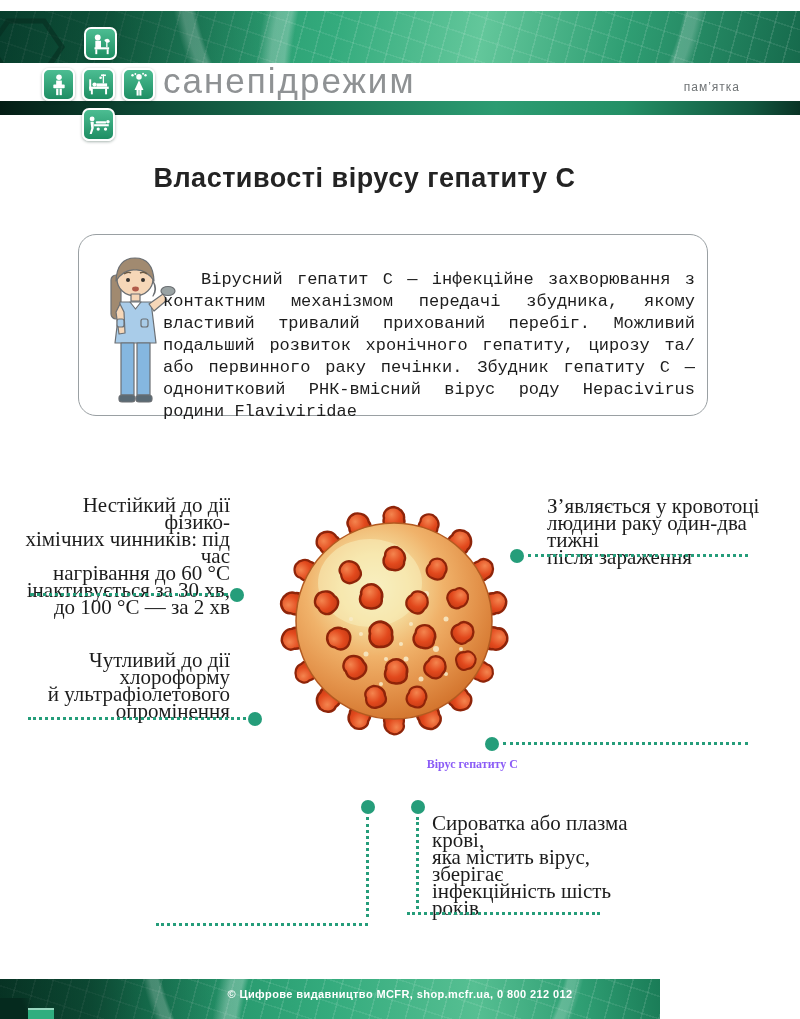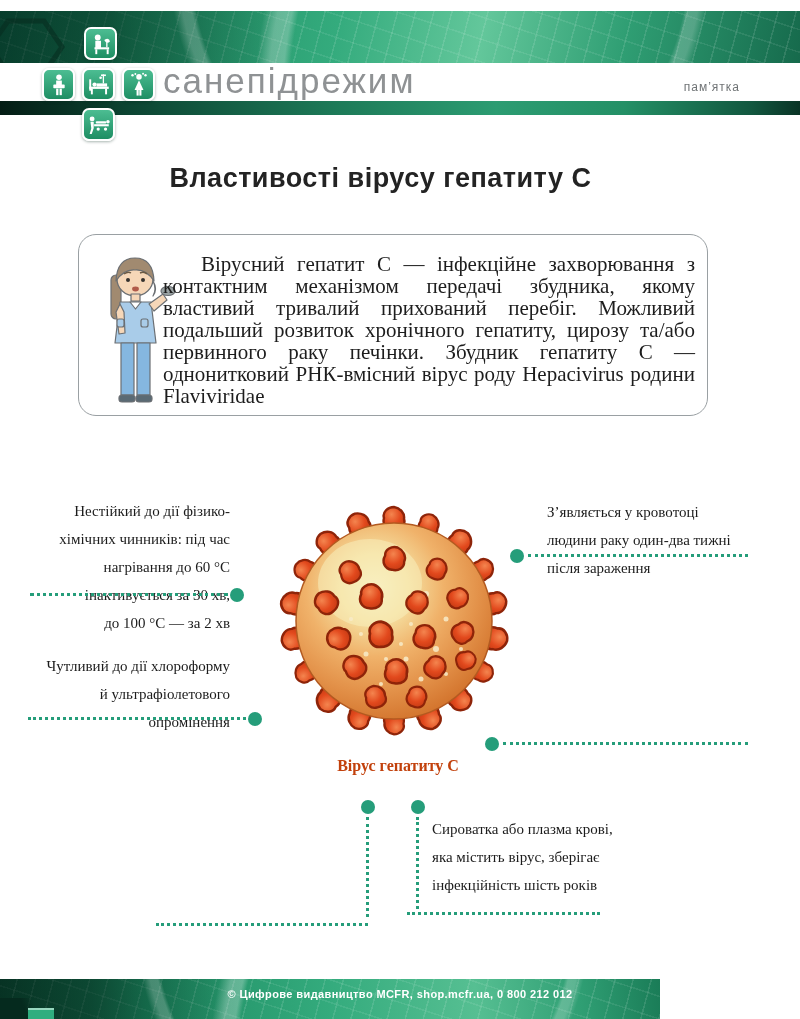--- a/index.html
+++ b/index.html
@@ -58,51 +58,51 @@
     position:absolute;width:33px;height:33px;border-radius:7px;
     background:linear-gradient(180deg,#4cbd92,#1e8e63);
     border:2px solid #ffffff;box-sizing:border-box;
     box-shadow:0 1px 3px rgba(0,40,25,.35);
     display:flex;align-items:center;justify-content:center;
     z-index:5;
   }
   .tile svg{display:block;}
   
   .page-title{
-    position:absolute;left:16px;top:152px;width:729px;
+    position:absolute;left:0;top:152px;width:729px;
     text-align:center;font-size:27px;font-weight:bold;color:#232323;
     letter-spacing:.5px;font-family:"Liberation Sans",sans-serif;
   }
   
   .intro-box{
     position:absolute;left:78px;top:223px;width:630px;height:182px;
     border:1.5px solid #9aa0a3;border-radius:18px;box-sizing:border-box;
     background:#ffffff;
   }
   .nurse{position:absolute;left:10px;top:6px;}
   .intro-text{
-    position:absolute;left:84px;top:18px;width:532px;
-    font-family:Liberation Serif, serif;font-size:21px;line-height:22px;
+    position:absolute;left:84px;top:34px;width:532px;
+    font-family:Liberation Mono, monospace;font-size:17px;line-height:22px;
     color:#1d1d1d;text-align:justify;text-indent:38px;
   }
   
   .callout{
     position:absolute;
-    font-family:"Liberation Serif",serif;font-size:15px;line-height:28px;
+    font-family:"Liberation Serif",serif;font-size:21px;line-height:17px;
     color:var(--ink);white-space:pre-line;
   }
   .ta-r{text-align:right;}
   .dotline{position:absolute;height:0;border-top:3px dotted var(--teal);}
   .vdotline{position:absolute;width:0;border-left:3px dotted var(--teal);}
   .enddot{position:absolute;width:14px;height:14px;border-radius:50%;background:var(--teal);}
   
   .virus{position:absolute;left:274px;top:486px;}
   .virus-caption{
-    position:absolute;left:278px;top:746px;width:240px;text-align:center;
-    font-family:"Liberation Serif",serif;font-weight:bold;font-size:16px;color:#c2410c;
+    position:absolute;left:278px;top:746px;width:240px;text-align:right;
+    font-family:"Liberation Serif",serif;font-weight:bold;font-size:12px;color:#8b5cf6;
   }
   
   .footer-band{
     position:absolute;left:0;top:968px;width:660px;height:51px;
     background:linear-gradient(85deg,#0a3d2b 0%,#1d8a61 22%,#34ab7d 50%,#56bf92 72%,#2f9e73 88%,#1a7c57 100%);
   }
   .footer-text{
     position:absolute;left:0;top:9px;width:800px;text-align:center;
     color:#ffffff;font-size:11px;font-weight:bold;letter-spacing:.4px;
   }

